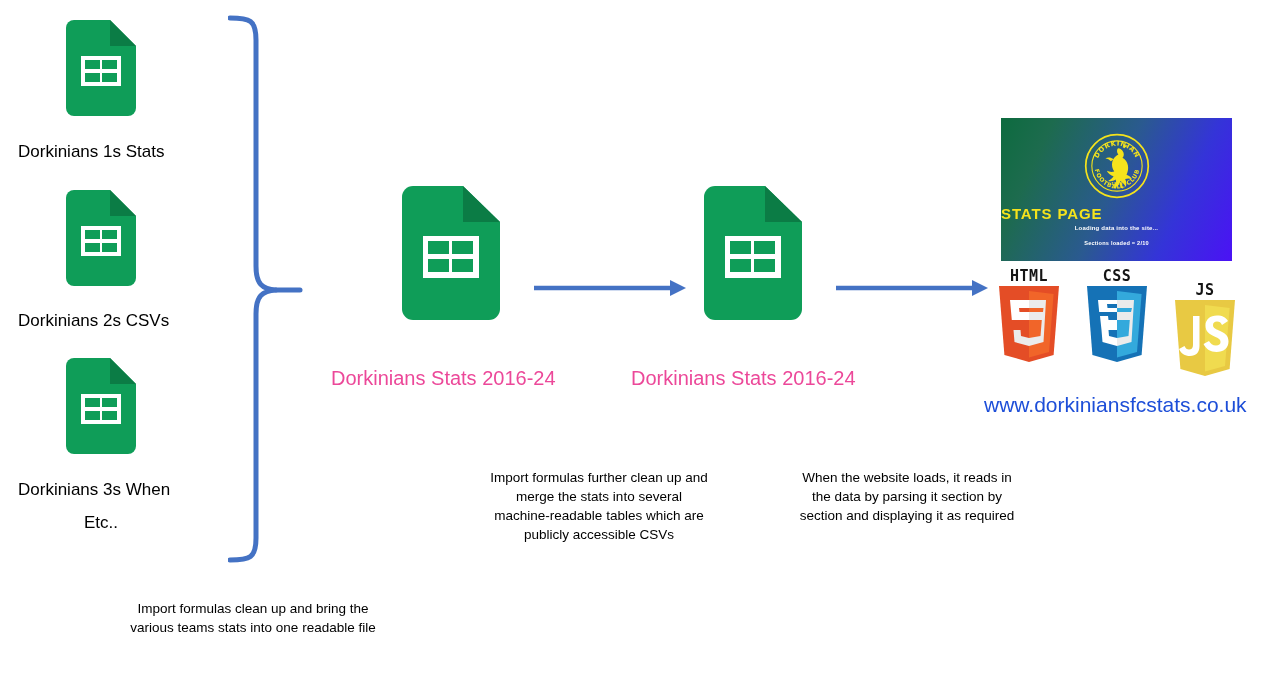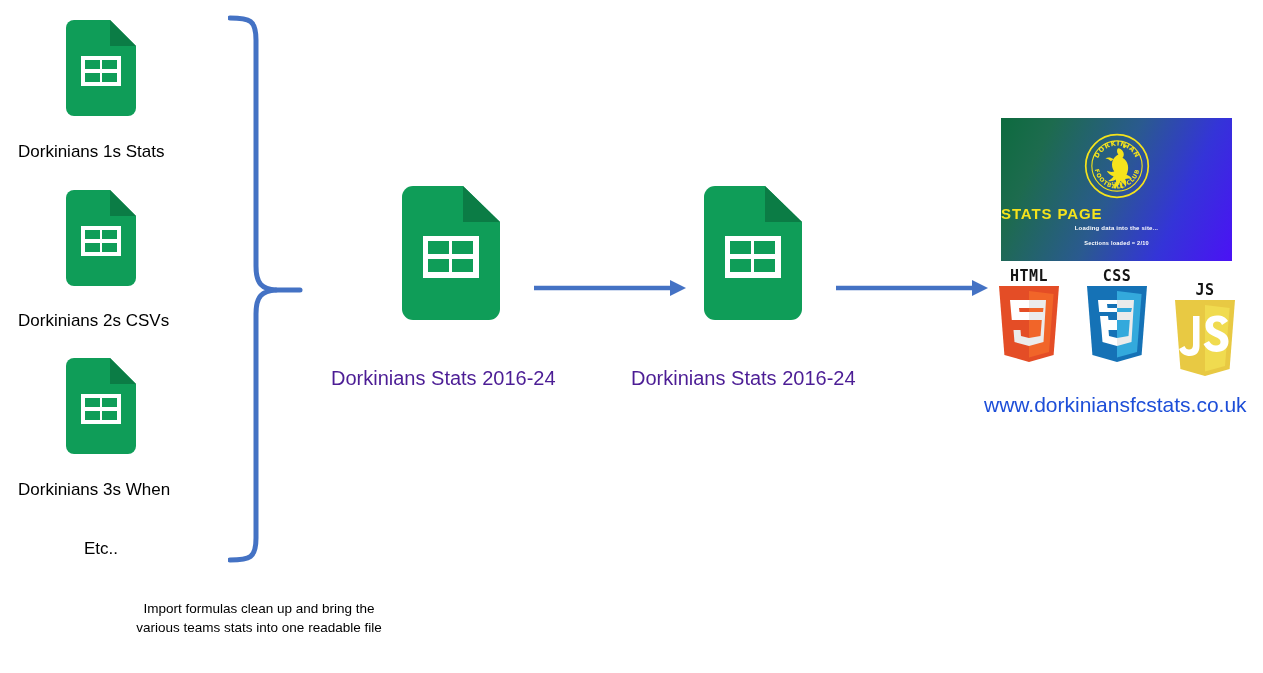--- a/index.html
+++ b/index.html
@@ -28,21 +28,21 @@
     position: absolute;
     font-size: 17px;
     line-height: 20px;
     color: #000;
     white-space: nowrap;
   }
   .big-label {
     position: absolute;
     font-size: 20px;
     line-height: 24px;
-    color: #4c1d95;
+    color: #ec4899;
     white-space: nowrap;
   }
   .url-label {
     position: absolute;
     font-size: 21px;
     line-height: 25px;
     color: #1d4ed8;
     white-space: nowrap;
   }
   .note {
@@ -168,50 +168,51 @@
       <path d="M44 0 L70 26 H44 Z" fill="#0B7C45"></path>
       <rect x="15" y="36" width="40" height="30" fill="#ffffff"></rect>
       <rect x="19" y="40" width="15" height="9" fill="#0F9D58"></rect>
       <rect x="36" y="40" width="15" height="9" fill="#0F9D58"></rect>
       <rect x="19" y="53" width="15" height="9" fill="#0F9D58"></rect>
       <rect x="36" y="53" width="15" height="9" fill="#0F9D58"></rect>
     </svg>
   </div>
   <div class="file-label" style="left:18px; top:480px;">Dorkinians 3s When</div>
 
-  <div class="file-label" style="left:84px; top:539px;">Etc..</div>
+  <div class="file-label" style="left:84px; top:513px;">Etc..</div>
 
   <div class="brace" style="left:228px; top:14px; width:80px; height:550px;">
     <svg viewBox="0 0 80 550" xmlns="http://www.w3.org/2000/svg">
       <path d="M 2 4
                C 22 4, 28 6, 28 26
                L 28 252
                C 28 270, 34 275, 48 276
                C 34 277, 28 282, 28 300
                L 28 524
                C 28 544, 22 546, 2 546" fill="none" stroke="#4472C4" stroke-width="5" stroke-linecap="round" stroke-linejoin="round"></path>
       <line x1="48" y1="276" x2="72" y2="276" stroke="#4472C4" stroke-width="5" stroke-linecap="round"></line>
     </svg>
   </div>
 
-  <div class="note" style="left:130px; top:599px; width:258px;">Import formulas clean up and bring the various teams stats into one readable file</div>
+  <div class="note" style="left:124px; top:599px; width:258px;">Import formulas clean up and bring the various teams stats into one readable file</div>
 
   <div class="sheet-icon" style="left:402px; top:186px; width:98px; height:134px;">
     <svg viewBox="0 0 98 134" xmlns="http://www.w3.org/2000/svg">
       <path d="M11 0 H61 L98 36 V123 a11 11 0 0 1 -11 11 H11 a11 11 0 0 1 -11 -11 V11 a11 11 0 0 1 11 -11 Z" fill="#0F9D58"></path>
       <path d="M61 0 L98 36 H61 Z" fill="#0B7C45"></path>
       <rect x="21" y="50" width="56" height="42" fill="#ffffff"></rect>
       <rect x="26" y="55" width="21" height="13" fill="#0F9D58"></rect>
       <rect x="50" y="55" width="21" height="13" fill="#0F9D58"></rect>
       <rect x="26" y="73" width="21" height="13" fill="#0F9D58"></rect>
       <rect x="50" y="73" width="21" height="13" fill="#0F9D58"></rect>
     </svg>
   </div>
   <div class="big-label" style="left:331px; top:366px;">Dorkinians Stats 2016-24</div>
 
+  <div class="note" style="left:488px; top:468px; width:222px;">Import formulas further clean up and merge the stats into several machine-readable tables which are publicly accessible CSVs</div>
 
   <div class="arrow" style="left:534px; top:277px; width:152px; height:22px;">
     <svg viewBox="0 0 152 22" xmlns="http://www.w3.org/2000/svg">
       <line x1="0" y1="11" x2="136" y2="11" stroke="#4472C4" stroke-width="4.5"></line>
       <path d="M136 3 L152 11 L136 19 Z" fill="#4472C4"></path>
     </svg>
   </div>
 
   <div class="sheet-icon" style="left:704px; top:186px; width:98px; height:134px;">
     <svg viewBox="0 0 98 134" xmlns="http://www.w3.org/2000/svg">
@@ -219,20 +220,21 @@
       <path d="M61 0 L98 36 H61 Z" fill="#0B7C45"></path>
       <rect x="21" y="50" width="56" height="42" fill="#ffffff"></rect>
       <rect x="26" y="55" width="21" height="13" fill="#0F9D58"></rect>
       <rect x="50" y="55" width="21" height="13" fill="#0F9D58"></rect>
       <rect x="26" y="73" width="21" height="13" fill="#0F9D58"></rect>
       <rect x="50" y="73" width="21" height="13" fill="#0F9D58"></rect>
     </svg>
   </div>
   <div class="big-label" style="left:631px; top:366px;">Dorkinians Stats 2016-24</div>
 
+  <div class="note" style="left:798px; top:468px; width:218px;">When the website loads, it reads in the data by parsing it section by section and displaying it as required</div>
 
   <div class="arrow" style="left:836px; top:277px; width:152px; height:22px;">
     <svg viewBox="0 0 152 22" xmlns="http://www.w3.org/2000/svg">
       <line x1="0" y1="11" x2="136" y2="11" stroke="#4472C4" stroke-width="4.5"></line>
       <path d="M136 3 L152 11 L136 19 Z" fill="#4472C4"></path>
     </svg>
   </div>
 
   <div class="site-preview" style="left:1001px; top:118px; width:231px; height:143px;">
     <div class="bg"></div>

